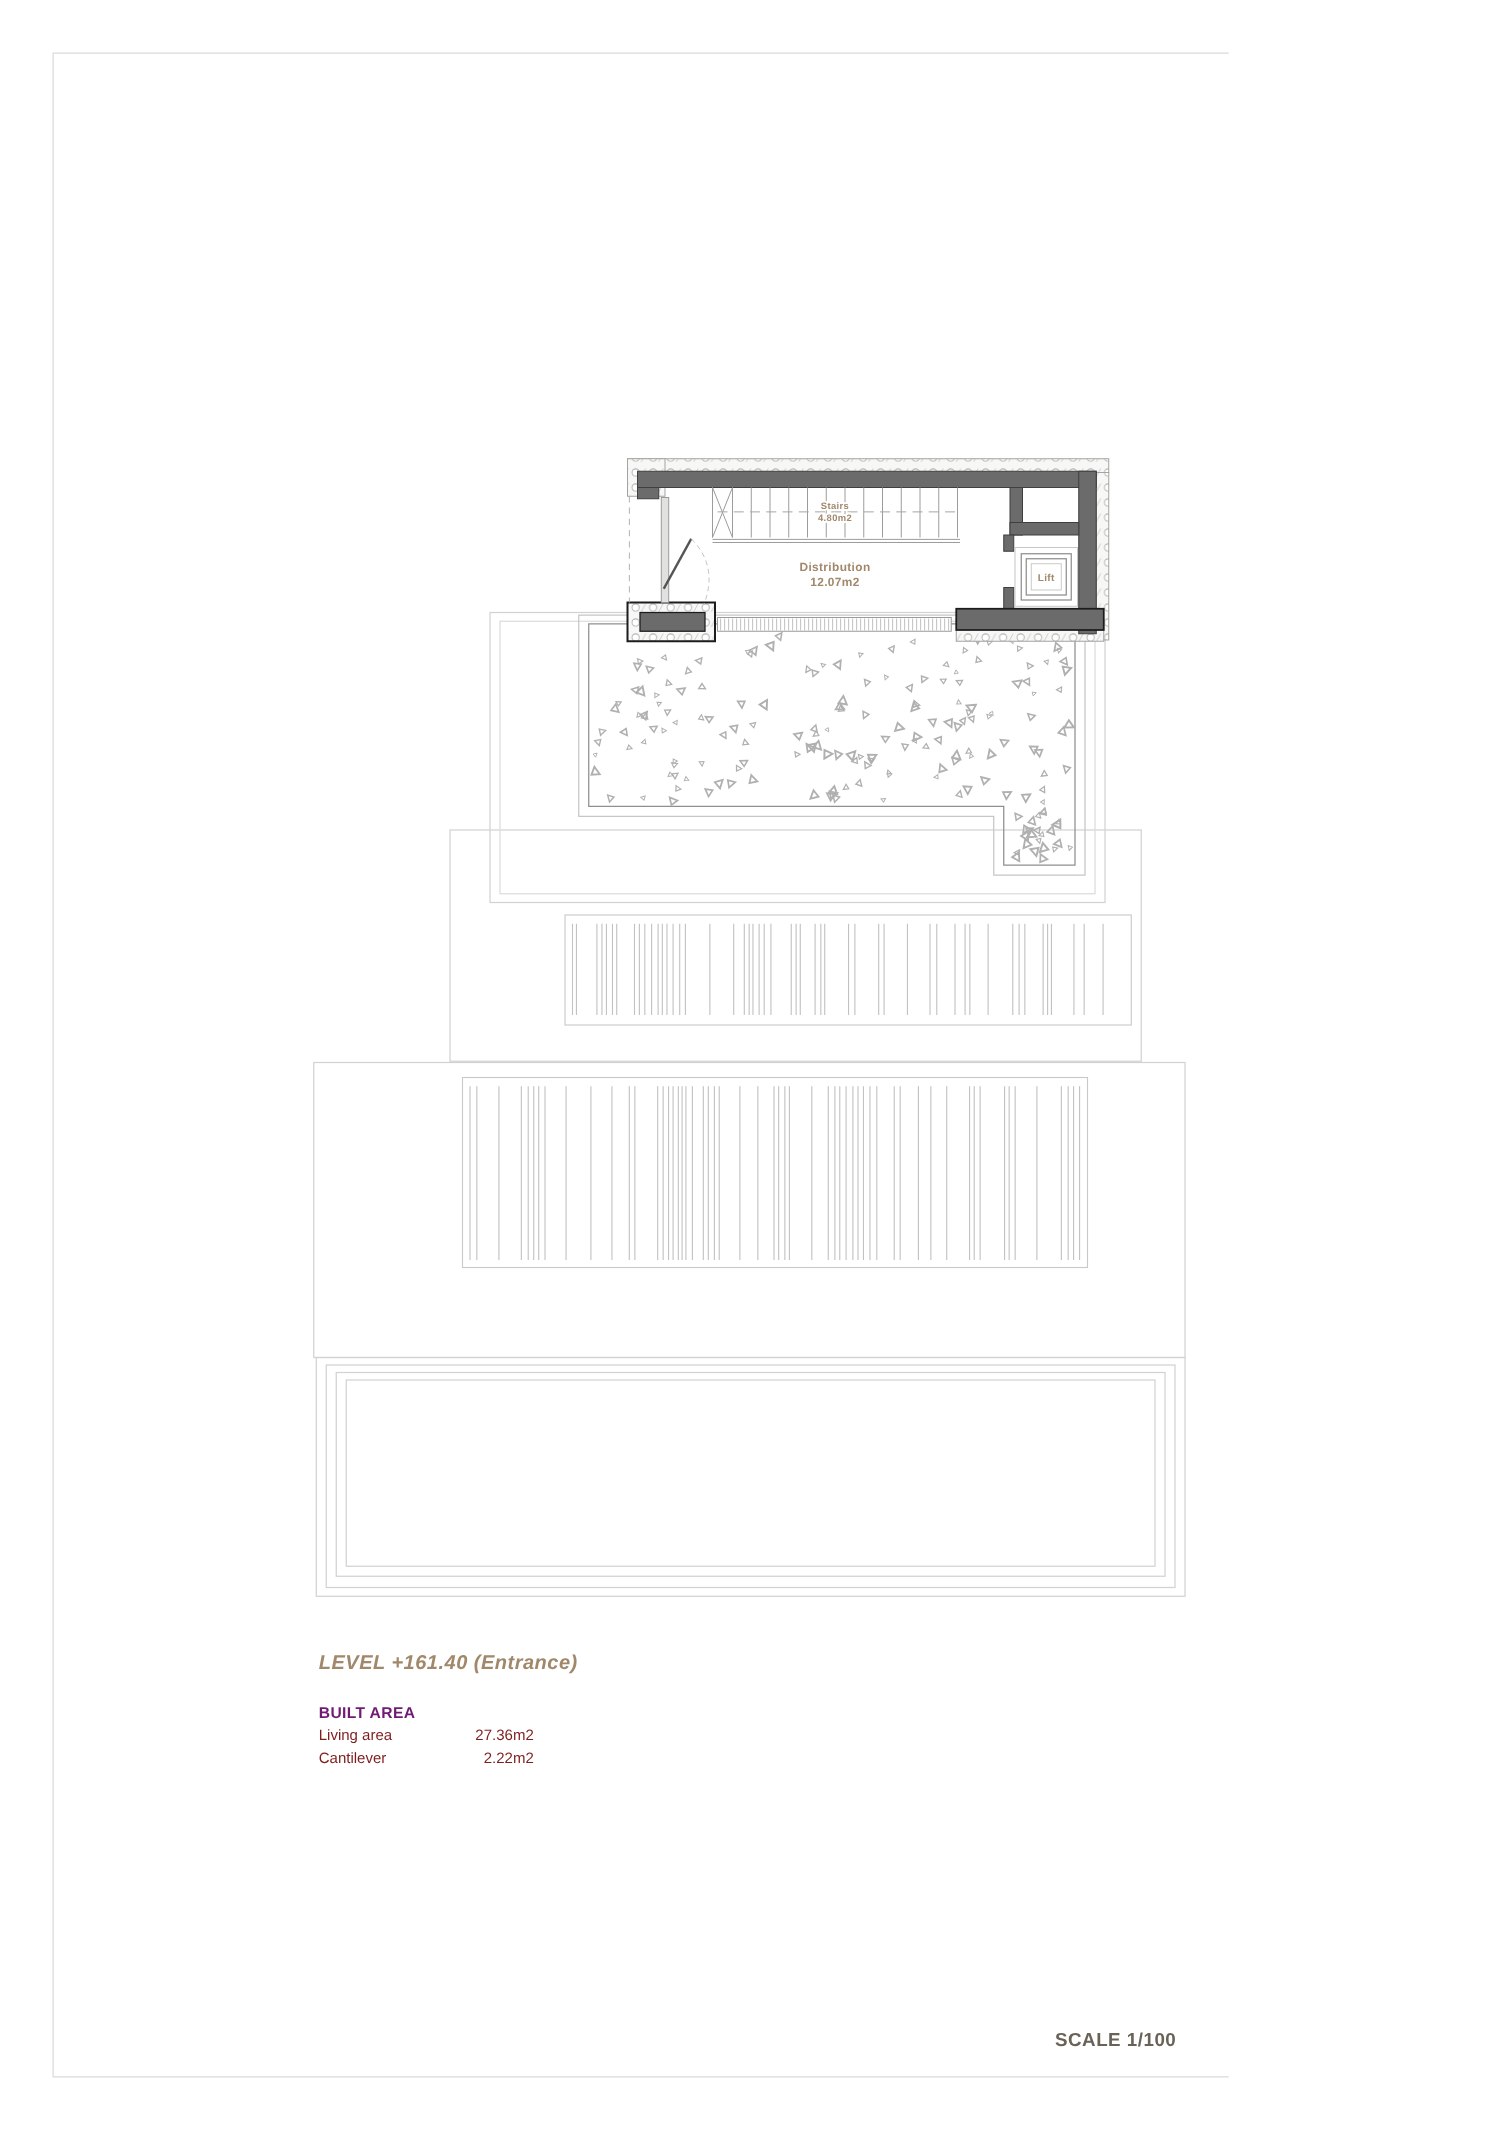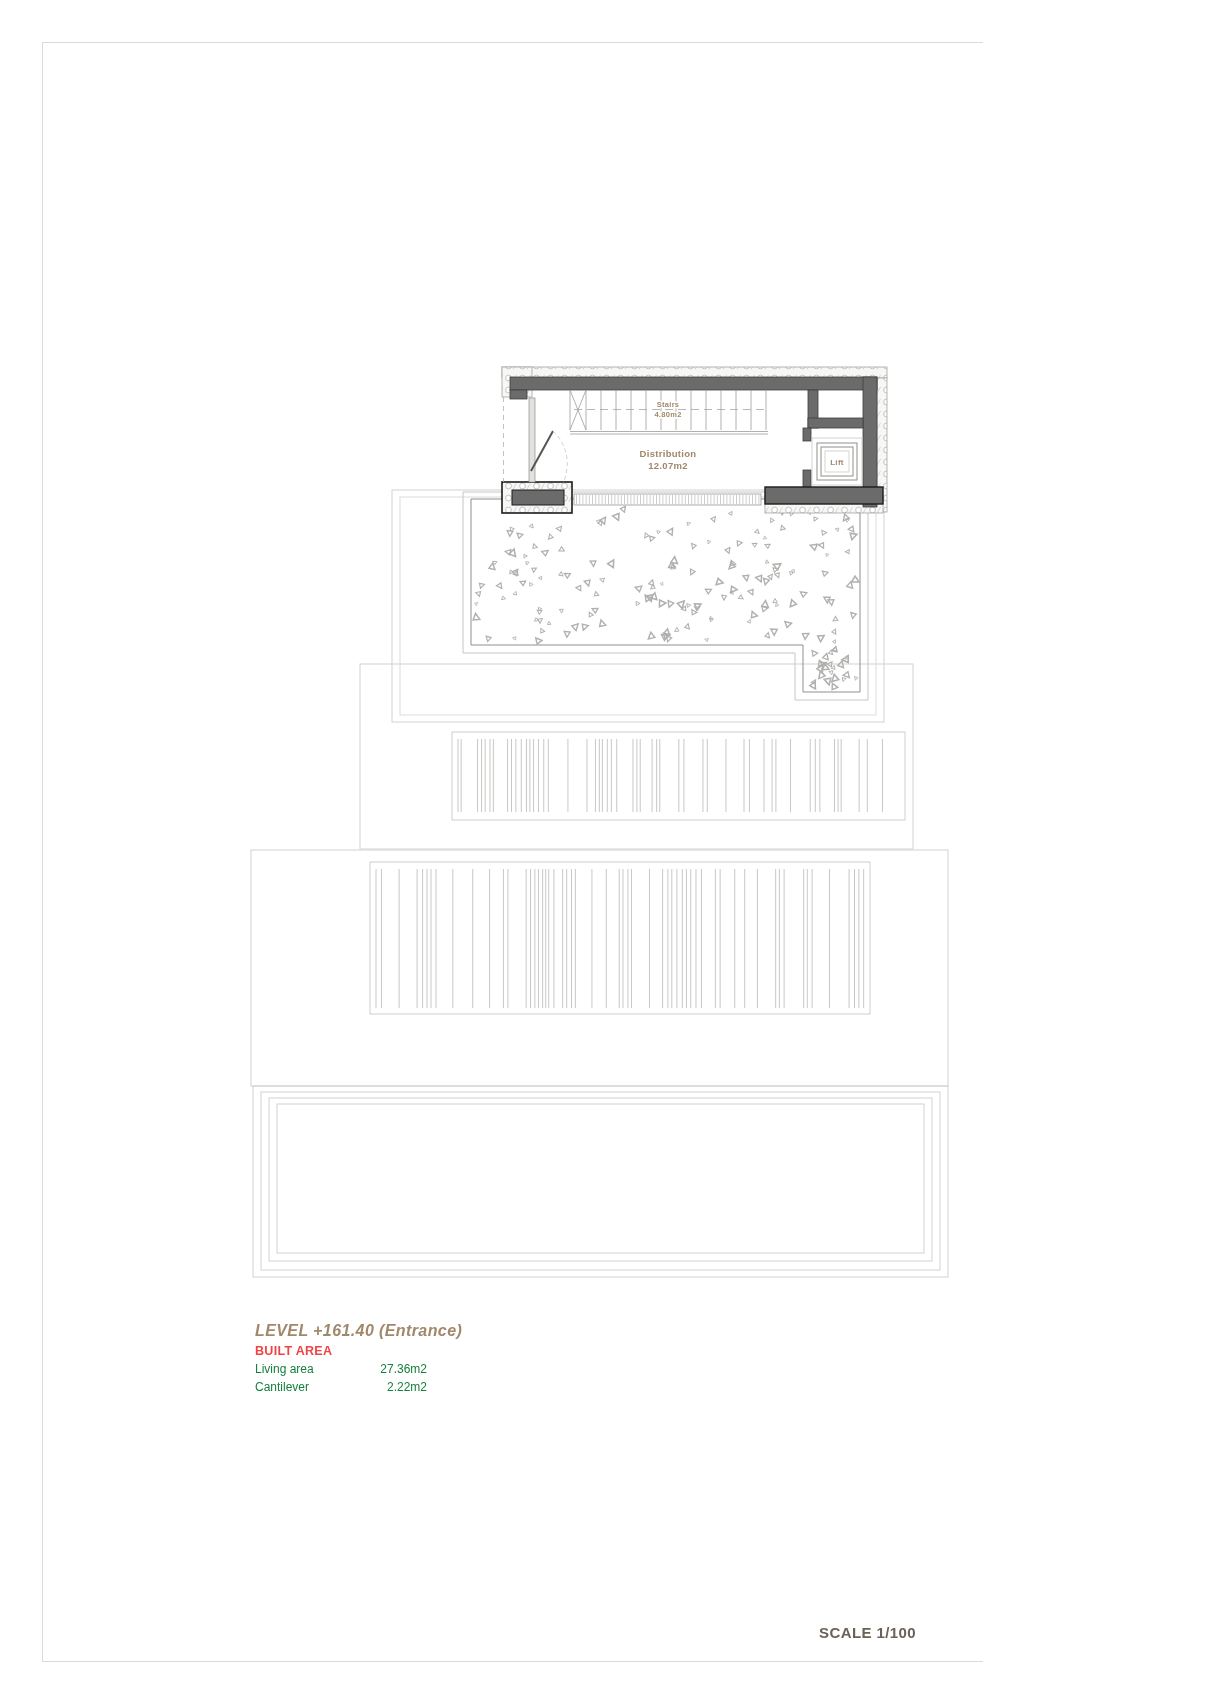--- a/index.html
+++ b/index.html
@@ -3,24 +3,24 @@
 <meta charset="utf-8">
 <style>
   html,body{margin:0;padding:0;background:#ffffff;}
   .sheet{position:relative;width:983px;height:1704px;background:#ffffff;overflow:hidden;
          font-family:"Liberation Sans",sans-serif;}
   .frame{position:absolute;left:42px;top:42px;width:1121px;height:1618px;
          border:1px solid #dadad8;}
   svg.drawing{position:absolute;left:0;top:0;}
   .titleblock{position:absolute;left:255px;top:1322px;width:172px;}
   .level-label{font-size:16px;font-weight:700;letter-spacing:.4px;color:#a1886b;white-space:nowrap;font-style:italic;}
-  .built-heading{margin-top:4px;font-size:12.5px;font-weight:700;letter-spacing:.3px;color:#ef4444;}
-  .area-row{display:flex;justify-content:space-between;font-size:12px;color:#15803d;margin-top:4px;}
+  .built-heading{margin-top:23px;font-size:12.5px;font-weight:700;letter-spacing:.3px;color:#701a75;}
+  .area-row{display:flex;justify-content:space-between;font-size:12px;color:#7f1d1d;margin-top:4px;}
   .area-row .val{text-align:right;}
-  .scale-label{position:absolute;right:67px;top:1624px;font-size:15px;font-weight:700;
+  .scale-label{position:absolute;right:42px;top:1624px;font-size:15px;font-weight:700;
                letter-spacing:.4px;color:#6a6257;}
   text{font-family:"Liberation Sans",sans-serif;}
 </style>
 </head>
 <body>
 
 <div class="sheet">
   <div class="frame"></div>
 
   <svg class="drawing" width="1205" height="1704" viewBox="0 0 1205 1704">

